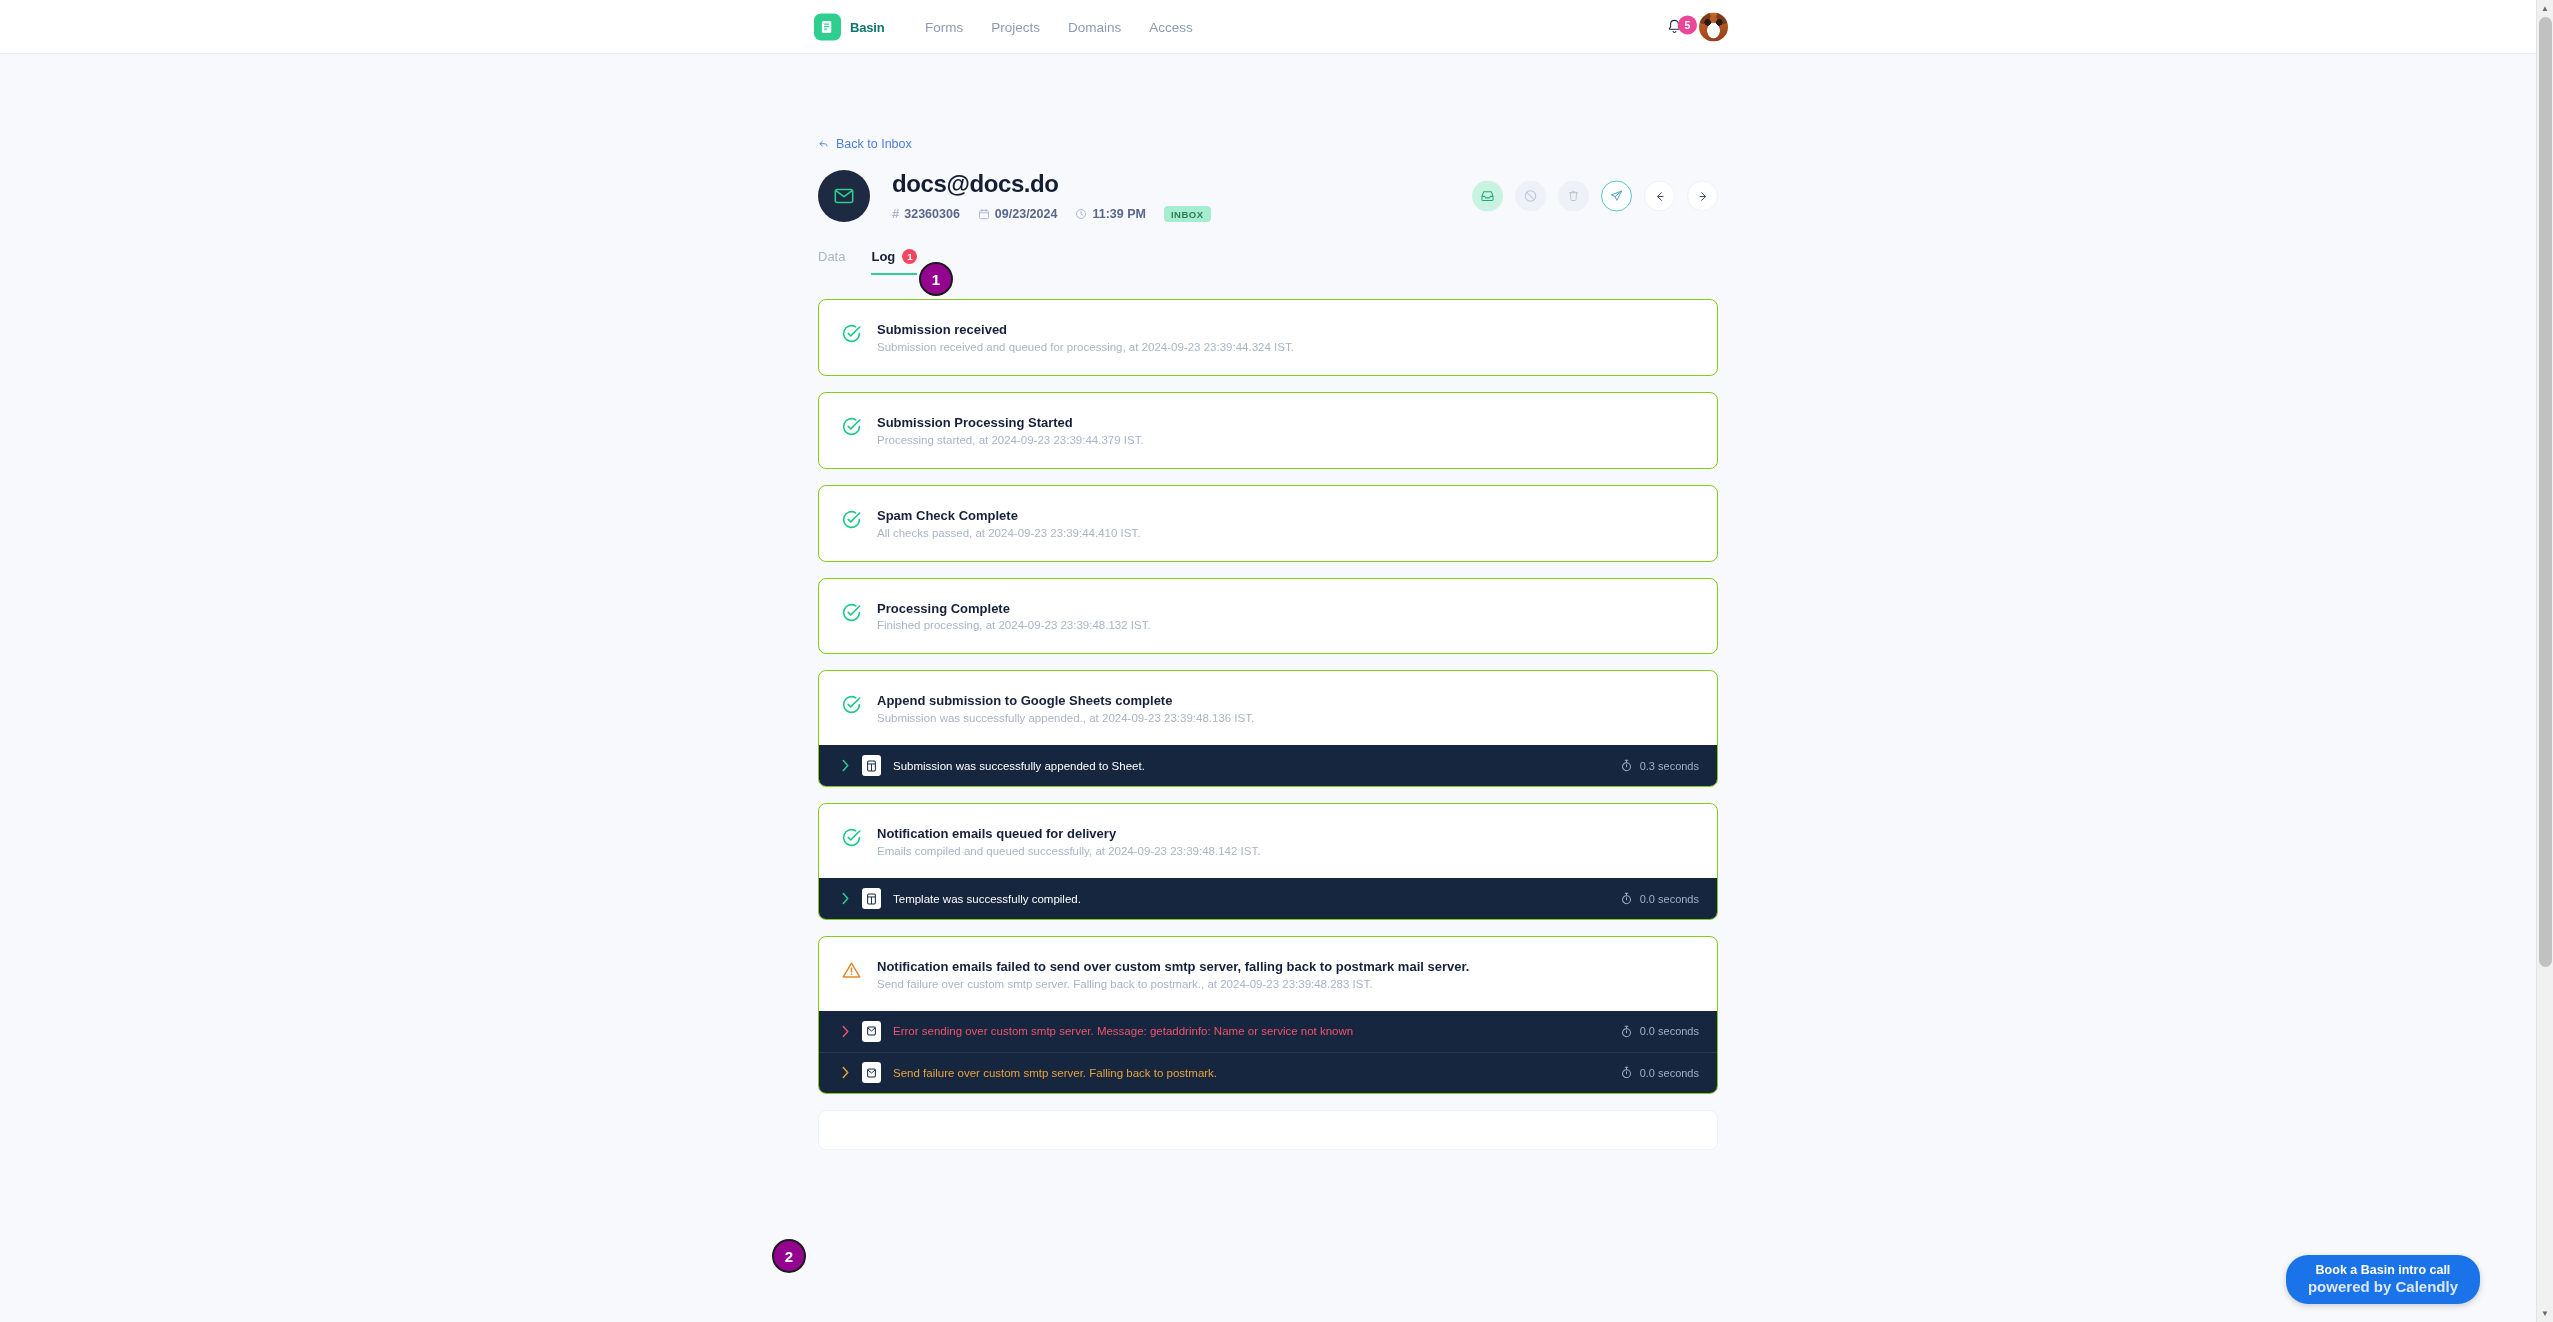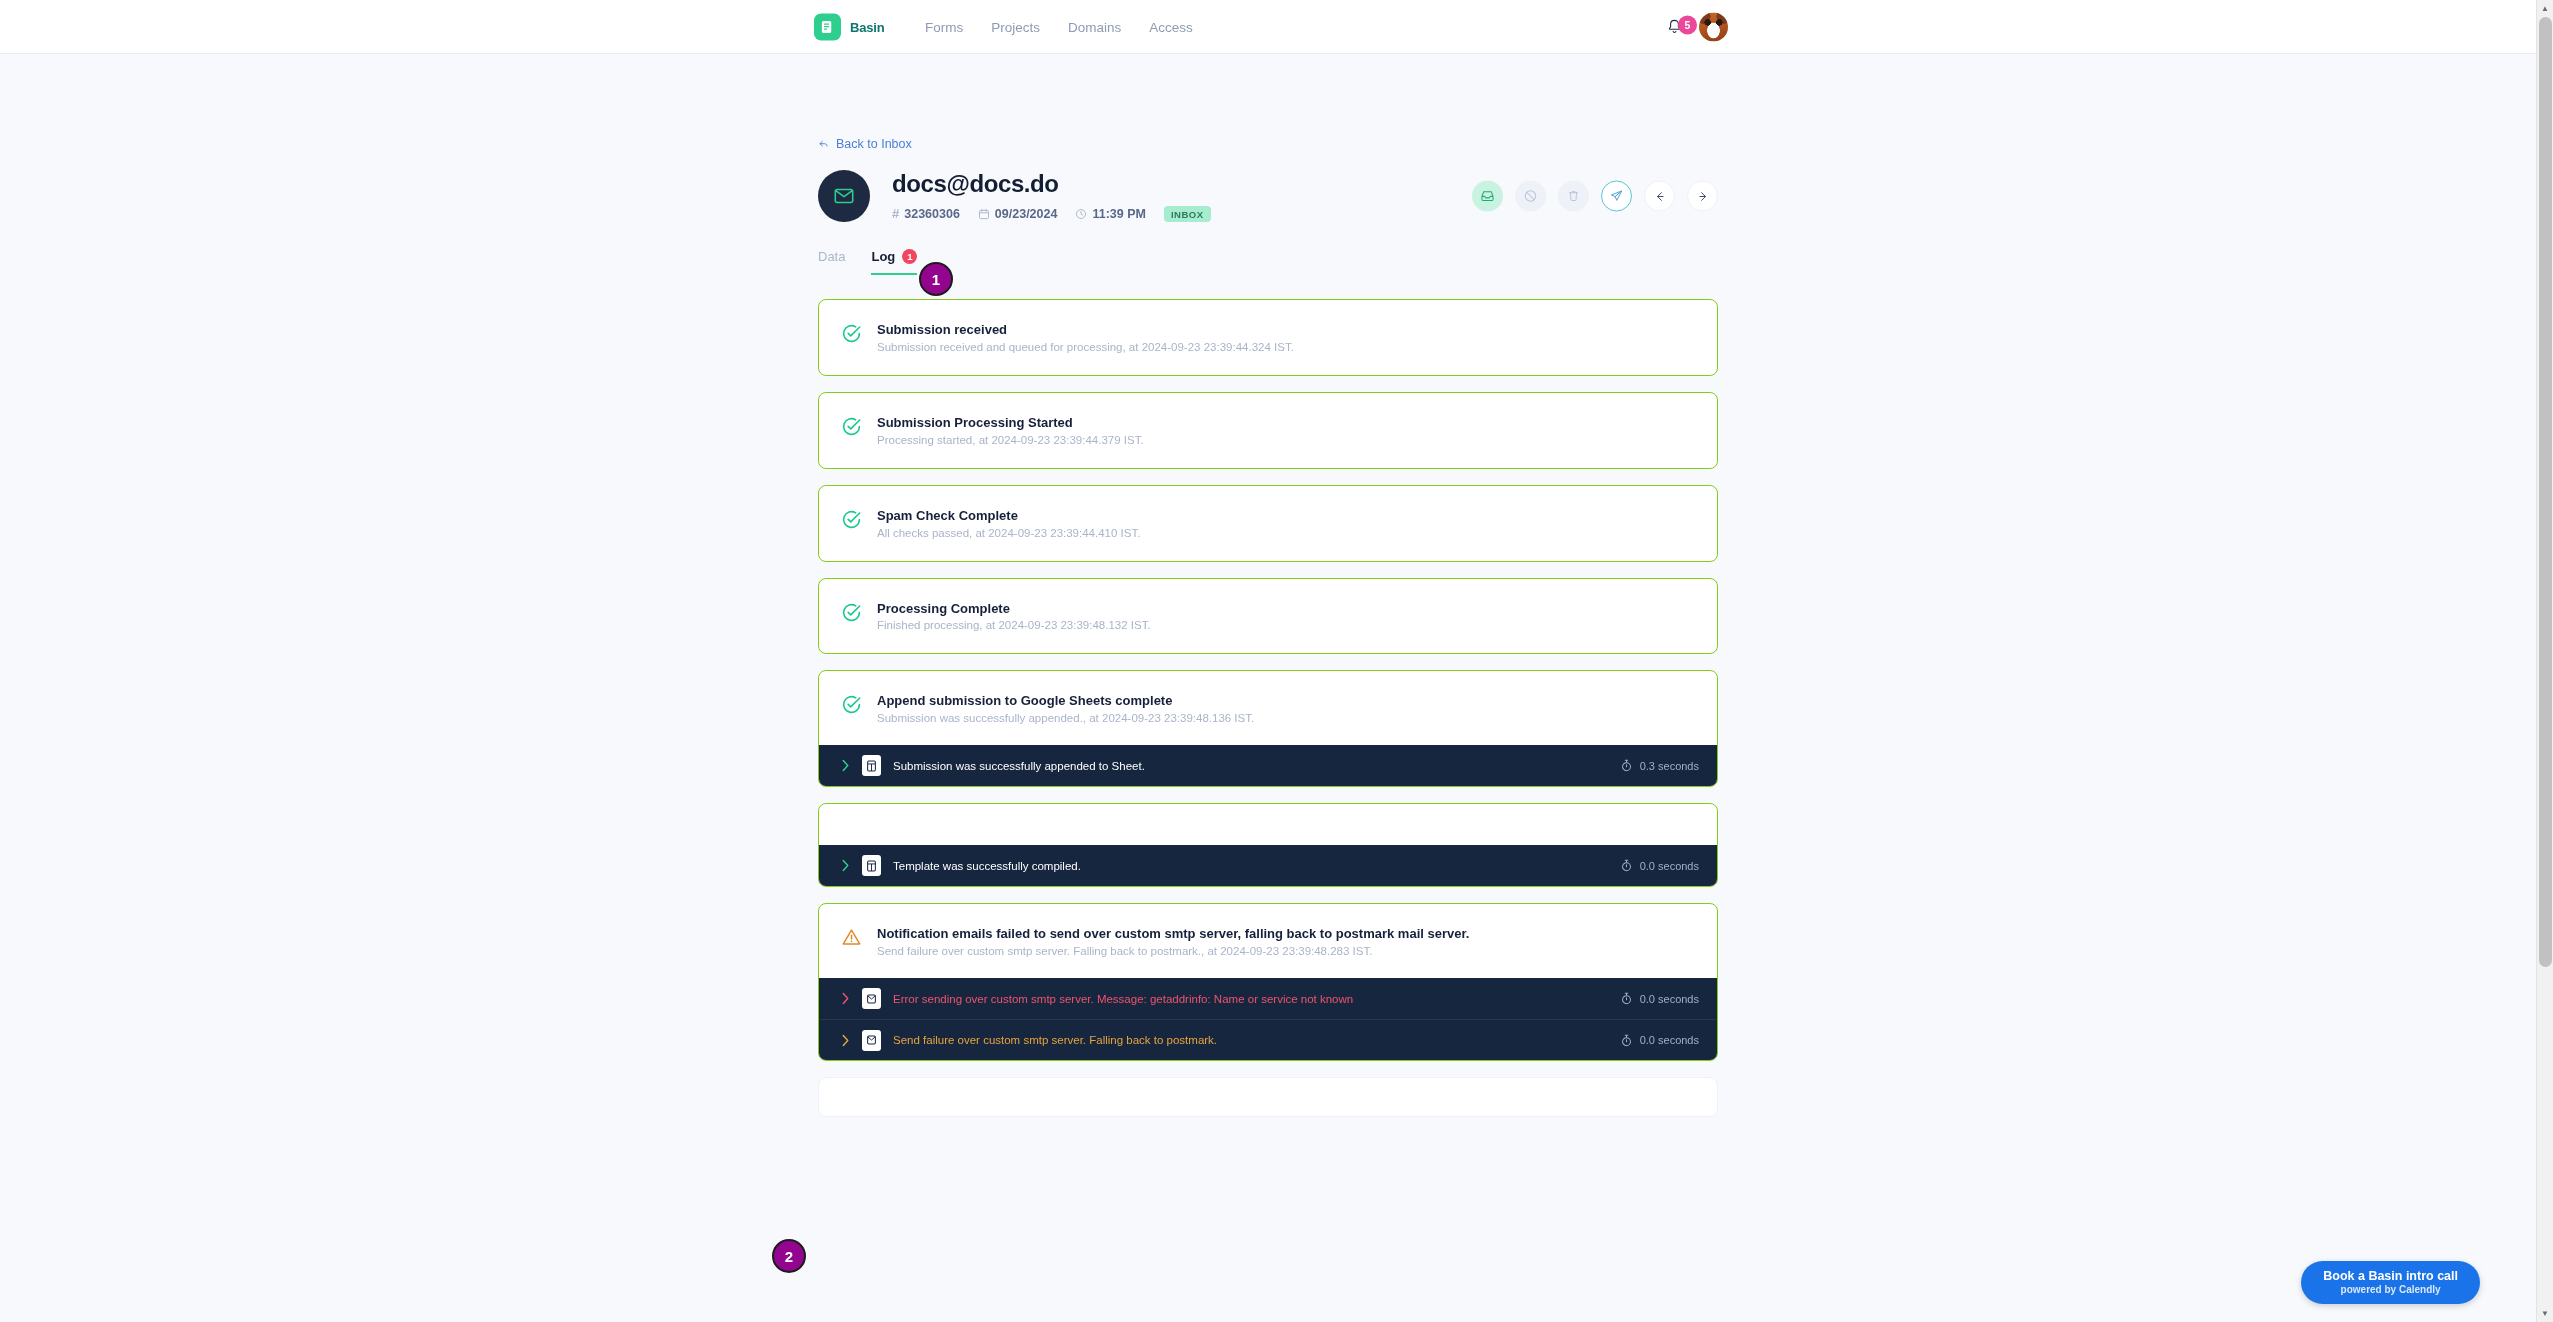--- a/index.html
+++ b/index.html
@@ -361,21 +361,21 @@
     bottom: 18px;
     background: #1a73e8;
     border-radius: 22px;
     padding: 8px 22px 9px;
     text-align: center;
     cursor: pointer;
     z-index: 50;
     box-shadow: 0 2px 6px rgba(0,0,0,0.18);
   }
   .cta-main { color: #fff; font-size: 12.5px; font-weight: bold; line-height: 1.15; }
-  .cta-sub  { color: #dbe7fb; font-size: 10px; font-weight: bold; margin-top: 1px; }
+  .cta-sub  { color: #dbe7fb; font-size: 15px; font-weight: bold; margin-top: 1px; }
 
   
   .scrollbar {
     position: fixed;
     top: 0; right: 0;
     width: 17px; height: 1322px;
     background: #f1f1f1;
     border-left: 1px solid #e3e3e3;
     z-index: 60;
   }
@@ -624,20 +624,32 @@
                 <circle cx="6" cy="8.3" r="4.3" fill="none" stroke="#9fb0c9" stroke-width="1.1"></circle>
                 <path d="M4.6 1.3h2.8M6 1.3v2.2M6 6.2v2.1" fill="none" stroke="#9fb0c9" stroke-width="1.1" stroke-linecap="round"></path>
               </svg>
               <span>0.3 seconds</span>
             </span>
           </div>
         </div>
       </div>
 
       <div class="log-card has-sub">
+        <div class="log-head">
+          <span class="log-icon">
+            <svg width="21" height="21" viewBox="0 0 24 24">
+              <path d="M21 12a9 9 0 1 1-4.2-7.6" fill="none" stroke="#19c98a" stroke-width="1.8" stroke-linecap="round"></path>
+              <path d="M8.2 11.8l2.9 2.9L21.4 4.6" fill="none" stroke="#19c98a" stroke-width="1.8" stroke-linecap="round" stroke-linejoin="round"></path>
+            </svg>
+          </span>
+          <div>
+            <div class="log-title">Notification emails queued for delivery</div>
+            <div class="log-desc">Emails compiled and queued successfully, at 2024-09-23 23:39:48.142 IST.</div>
+          </div>
+        </div>
         <div class="sub-rows">
           <div class="sub-row">
             <span class="sub-chev">
               <svg width="9" height="13" viewBox="0 0 10 14">
                   <path d="M2.5 1.5 7.5 7l-5 5.5" fill="none" stroke="#2ecf8e" stroke-width="1.6" stroke-linecap="round" stroke-linejoin="round"></path>
                 </svg>
             </span>
             <span class="sub-ico">
               <svg width="11" height="12" viewBox="0 0 12 14">
                 <rect x="1.5" y="1.2" width="9" height="11.6" rx="1.3" fill="none" stroke="#16263f" stroke-width="1.2"></rect>

